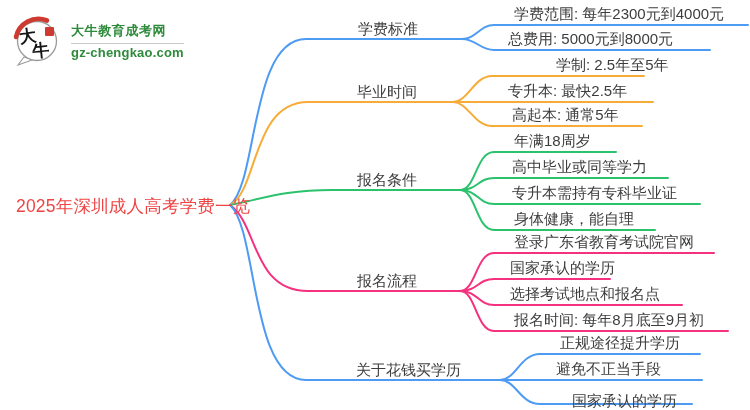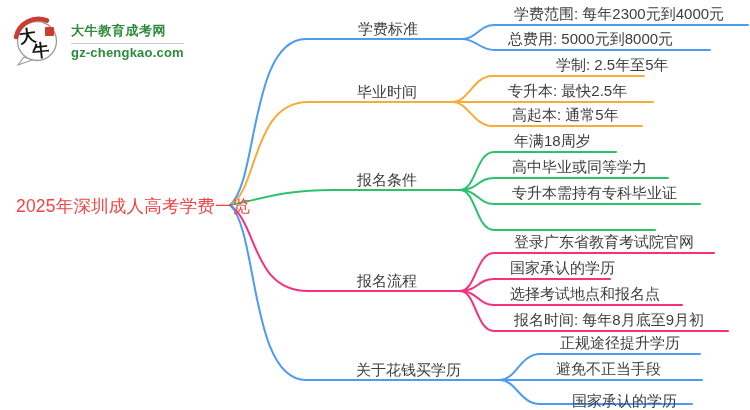--- a/index.html
+++ b/index.html
@@ -81,20 +81,21 @@
   <div class="node" style="left:514px;top:4px;">学费范围: 每年2300元到4000元</div>
   <div class="node" style="left:508px;top:29px;">总费用: 5000元到8000元</div>
 
   <div class="node" style="left:528px;top:55px;margin-left:28px;">学制: 2.5年至5年</div>
   <div class="node" style="left:508px;top:81px;">专升本: 最快2.5年</div>
   <div class="node" style="left:512px;top:105px;">高起本: 通常5年</div>
 
   <div class="node" style="left:514px;top:131px;">年满18周岁</div>
   <div class="node" style="left:512px;top:157px;">高中毕业或同等学力</div>
   <div class="node" style="left:512px;top:183px;">专升本需持有专科毕业证</div>
+  <div class="node" style="left:514px;top:209px;">身体健康，能自理</div>
 
   <div class="node" style="left:514px;top:232px;">登录广东省教育考试院官网</div>
   <div class="node" style="left:510px;top:258px;">国家承认的学历</div>
   <div class="node" style="left:510px;top:284px;">选择考试地点和报名点</div>
   <div class="node" style="left:514px;top:310px;">报名时间: 每年8月底至9月初</div>
 
   <div class="node" style="left:560px;top:333px;">正规途径提升学历</div>
   <div class="node" style="left:556px;top:359px;">避免不正当手段</div>
   <div class="node" style="left:572px;top:383px;margin-top:8px;">国家承认的学历</div>
 

